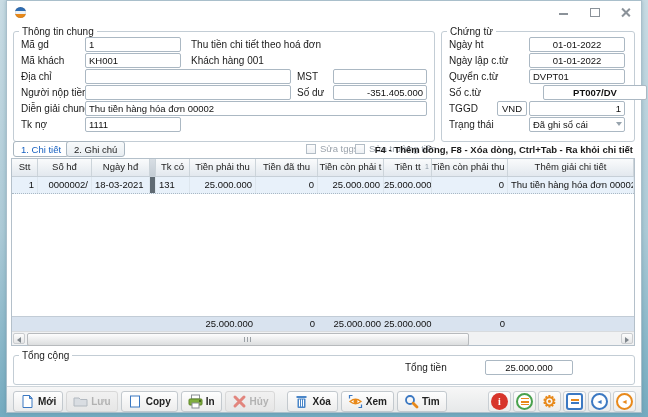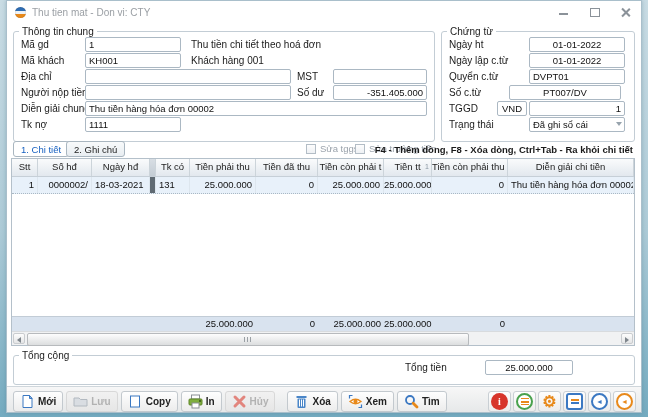--- a/index.html
+++ b/index.html
@@ -103,21 +103,20 @@
   .ic-first::before{content:"\25C4";}
   .ic-prev::before{content:"\25C4";}
 </style>
 </head>
 <body>
 
 <div class="window">
 
   <div class="titlebar">
     <span class="app-icon"></span>
-    <span class="title">Thu tien mat - Don vi: CTY</span>
     <span class="winctl">
       <span class="ctl ctl-min"></span>
       <span class="ctl ctl-max"></span>
       <span class="ctl ctl-close"></span>
     </span>
   </div>
 
   <fieldset class="fs-general">
     <legend>Thông tin chung</legend>
   </fieldset>
@@ -151,21 +150,21 @@
   <div class="f-label" style="left:442px;top:36px;">Ngày ht</div>
   <div class="input ctr" style="left:522px;top:36px;width:96px;">01-01-2022</div>
 
   <div class="f-label" style="left:442px;top:52px;">Ngày lập c.từ</div>
   <div class="input ctr" style="left:522px;top:52px;width:96px;">01-01-2022</div>
 
   <div class="f-label" style="left:442px;top:68px;">Quyển c.từ</div>
   <div class="input" style="left:522px;top:68px;width:96px;">DVPT01</div>
 
   <div class="f-label" style="left:442px;top:84px;">Số c.từ</div>
-  <div class="input ctr" style="left:502px;top:84px;width:112px;">PT007/DV</div>
+  <div class="input ctr" style="left:536px;top:84px;width:104px;font-weight:bold;">PT007/DV</div>
 
   <div class="f-label" style="left:442px;top:100px;">TGGD</div>
   <div class="input ctr" style="left:490px;top:100px;width:30px;">VND</div>
   <div class="input num" style="left:522px;top:100px;width:96px;">1</div>
 
   <div class="f-label" style="left:442px;top:116px;">Trạng thái</div>
   <div class="input select" style="left:522px;top:116px;width:96px;">
     <span>Đã ghi sổ cái</span>
     <span class="arrow"></span>
   </div>
@@ -190,21 +189,21 @@
       <div class="gc c-mark"></div>
       <div class="gc c-tkco">Tk có</div>
       <div class="gc c-m1">Tiền phải thu</div>
       <div class="gc c-m2">Tiền đã thu</div>
       <div class="gc c-m3">Tiền còn phải t</div>
       <div class="gc c-m4">
         <span>Tiền tt</span>
         <span class="sortnum">1</span>
       </div>
       <div class="gc c-m5">Tiền còn phải thu 2</div>
-      <div class="gc c-desc">Diễn giải chi tiền</div>
+      <div class="gc c-desc">Thêm giải chi tiết</div>
     </div>
     <div class="gr">
       <div class="gc c-stt num">1</div>
       <div class="gc c-sohd num">0000002/</div>
       <div class="gc c-ngayhd left">18-03-2021</div>
       <div class="gc c-mark"></div>
       <div class="gc c-tkco left">131</div>
       <div class="gc c-m1 num">25.000.000</div>
       <div class="gc c-m2 num">0</div>
       <div class="gc c-m3 num">25.000.000</div>

